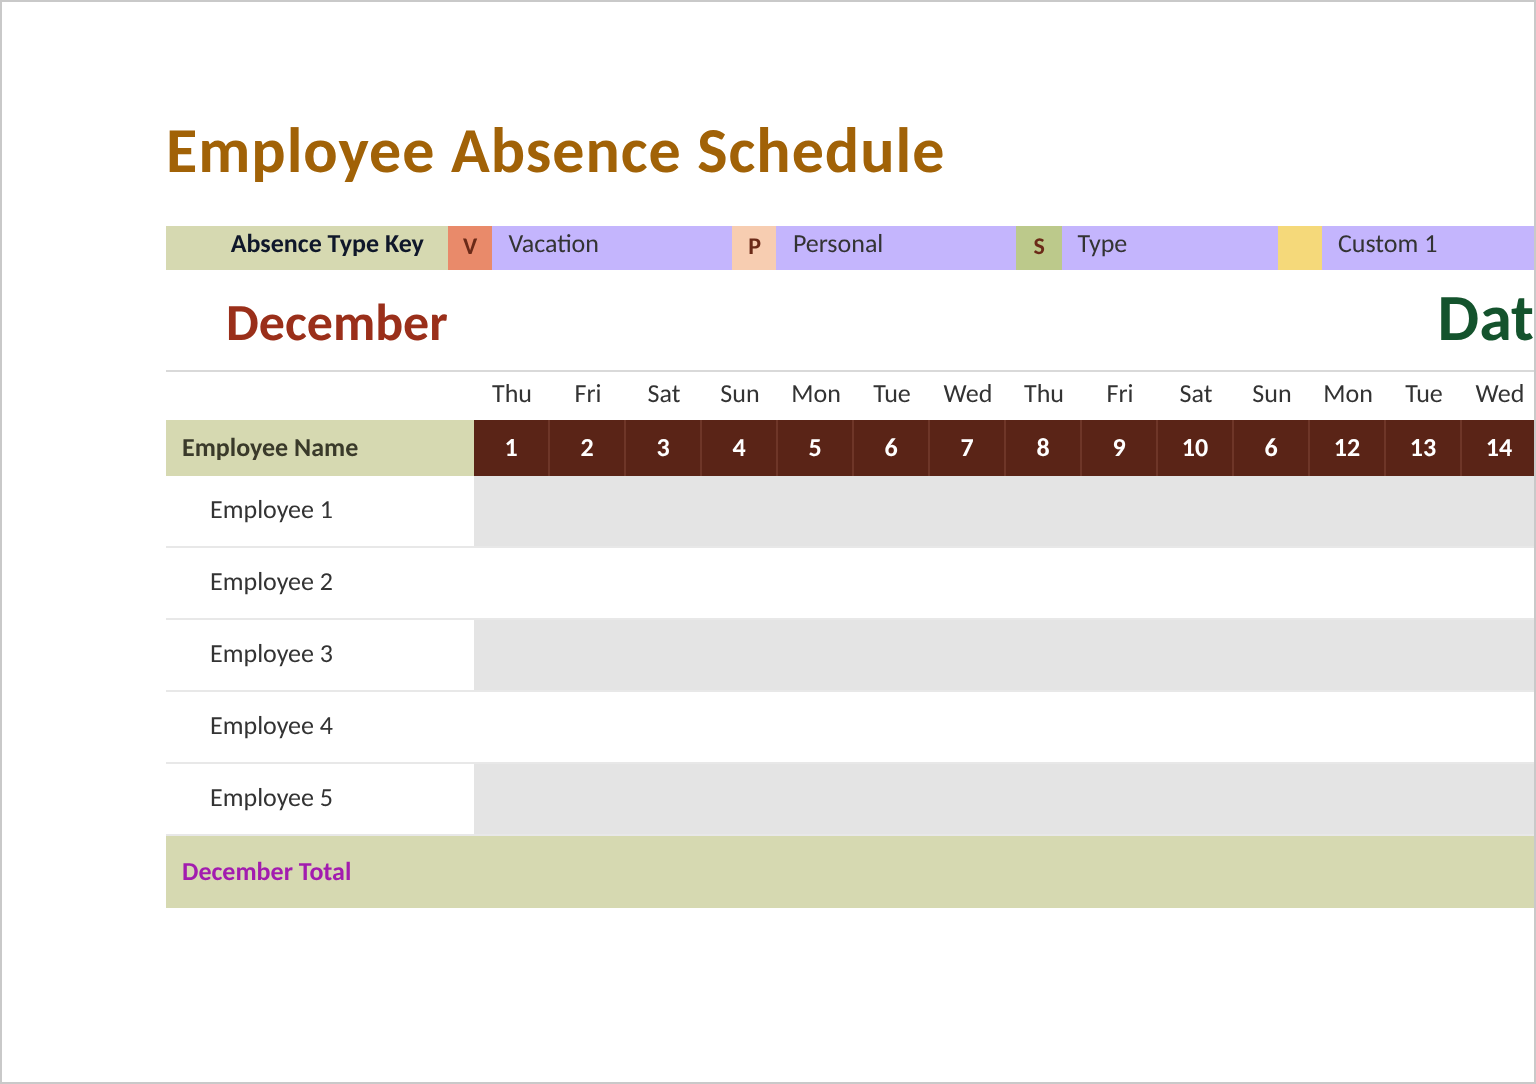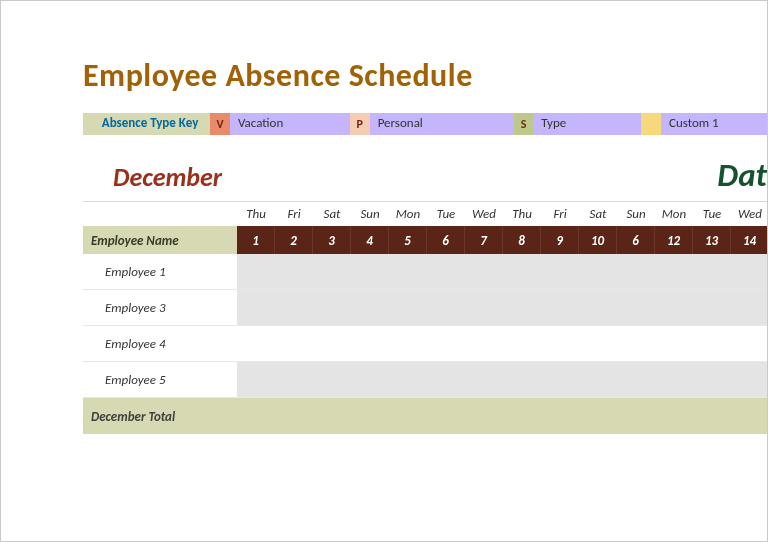--- a/index.html
+++ b/index.html
@@ -23,21 +23,21 @@
     display: flex;
     align-items: stretch;
     height: 22px;
     margin-left: 82px;
     width: 686px;
     font-size: 13px;
   }
   .legend-key {
     background: #d6d9b1;
     font-weight: 700;
-    color: #0369a1;
+    color: #0f172a;
     padding: 2px 12px 4px 12px;
     width: 150px;
     text-align: right;
   }
   .legend-swatch {
     width: 24px;
     display: flex;
     align-items: center;
     justify-content: center;
     font-weight: 700;
@@ -48,52 +48,50 @@
   .sw-p { background: #f7cdb1; }
   .sw-s { background: #bcc98b; }
   .sw-c { background: #f5d97a; }
   .legend-label {
     background: #c4b5fd;
     padding: 2px 10px 0 8px;
     color: #333;
     flex: 0 0 auto;
   }
   .ll-v { width: 120px; }
-  .ll-p { width: 144px; }
+  .ll-p { width: 120px; }
   .ll-s { width: 108px; }
   .ll-c { width: 108px; }
 
   .month-row {
-    margin: 20px 0 0 82px;
+    margin: 4px 0 0 82px;
     width: 686px;
     display: flex;
     justify-content: space-between;
     align-items: baseline;
     padding: 0 4px 6px 30px;
     border-bottom: 1px solid #d9d9d9;
-    font-style: italic;
   }
   .month-name {
     font-size: 26px;
     font-weight: 700;
     color: #9a2f1a;
   }
   .date-heading {
     font-size: 33px;
     font-weight: 700;
     color: #14532d;
     margin-right: -2px;
   }
 
   .schedule {
     margin-left: 82px;
     width: 686px;
     display: flex;
     flex-direction: column;
-    font-style: italic;
   }
   .row {
     display: flex;
     align-items: stretch;
   }
   .first-col {
     width: 154px;
     flex: 0 0 154px;
     padding-left: 6px;
     display: flex;
@@ -138,21 +136,21 @@
     width: 38px;
   }
   .emp-row.odd .emp-cell { background: #e4e4e4; }
   .emp-row.even .emp-cell { background: #ffffff; }
   .total-row {
     height: 36px;
     background: #d6d9b1;
   }
   .total-row .first-col {
     font-weight: 700;
-    color: #404040;
+    color: #a21caf;
     font-size: 13px;
     padding-left: 8px;
     background: #d6d9b1;
   }
   .total-cell {
     width: 38px;
     background: #d6d9b1;
   }
 </style>
 </head>
@@ -225,20 +223,37 @@
       <div class="emp-cell"></div>
       <div class="emp-cell"></div>
       <div class="emp-cell"></div>
       <div class="emp-cell"></div>
       <div class="emp-cell"></div>
       <div class="emp-cell"></div>
       <div class="emp-cell"></div>
       <div class="emp-cell"></div>
       <div class="emp-cell"></div>
   </div>
+  <div class="row emp-row even">
+    <div class="first-col">Employee 2</div>
+    <div class="emp-cell"></div>
+      <div class="emp-cell"></div>
+      <div class="emp-cell"></div>
+      <div class="emp-cell"></div>
+      <div class="emp-cell"></div>
+      <div class="emp-cell"></div>
+      <div class="emp-cell"></div>
+      <div class="emp-cell"></div>
+      <div class="emp-cell"></div>
+      <div class="emp-cell"></div>
+      <div class="emp-cell"></div>
+      <div class="emp-cell"></div>
+      <div class="emp-cell"></div>
+      <div class="emp-cell"></div>
+  </div>
   <div class="row emp-row odd">
     <div class="first-col">Employee 3</div>
     <div class="emp-cell"></div>
       <div class="emp-cell"></div>
       <div class="emp-cell"></div>
       <div class="emp-cell"></div>
       <div class="emp-cell"></div>
       <div class="emp-cell"></div>
       <div class="emp-cell"></div>
       <div class="emp-cell"></div>

